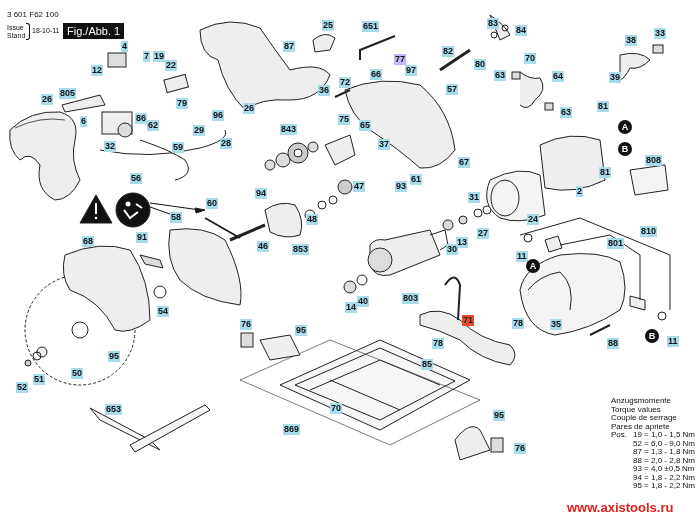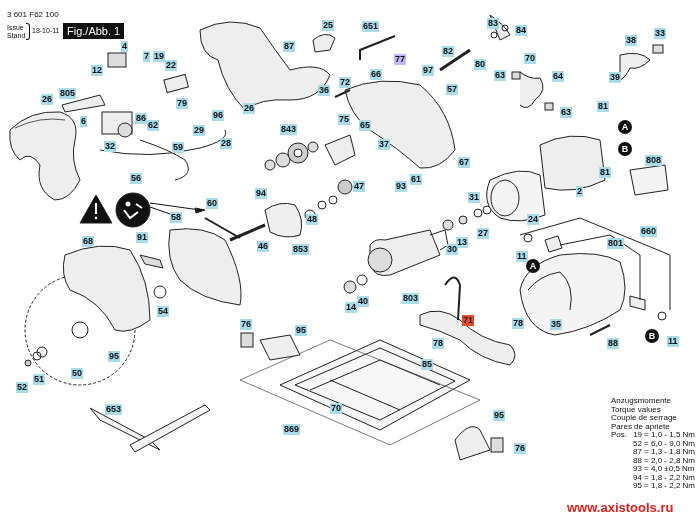--- a/index.html
+++ b/index.html
@@ -176,21 +176,21 @@
   <div class="lbl" style="left: 193px; top: 125px; background: rgb(168, 220, 234);">29</div>
   <div class="lbl" style="left: 172px; top: 142px; background: rgb(168, 220, 234);">59</div>
   <div class="lbl" style="left: 220px; top: 138px; background: rgb(168, 220, 234);">28</div>
   <div class="lbl" style="left: 104px; top: 141px; background: rgb(168, 220, 234);">32</div>
   <div class="lbl" style="left: 130px; top: 173px; background: rgb(168, 220, 234);">56</div>
   <div class="lbl" style="left: 243px; top: 103px; background: rgb(168, 220, 234);">26</div>
   <div class="lbl" style="left: 283px; top: 41px; background: rgb(168, 220, 234);">87</div>
   <div class="lbl" style="left: 322px; top: 20px; background: rgb(168, 220, 234);">25</div>
   <div class="lbl" style="left: 362px; top: 21px; background: rgb(168, 220, 234);">651</div>
   <div class="lbl" style="left: 442px; top: 46px; background: rgb(168, 220, 234);">82</div>
-  <div class="lbl" style="left: 405px; top: 65px; background: rgb(168, 220, 234); margin-left: 17px;">97</div>
+  <div class="lbl" style="left: 405px; top: 65px; background: rgb(168, 220, 234);">97</div>
   <div class="lbl" style="left: 394px; top: 54px; background: #c4b5fd;">77</div>
   <div class="lbl" style="left: 370px; top: 69px; background: rgb(168, 220, 234);">66</div>
   <div class="lbl" style="left: 339px; top: 77px; background: rgb(168, 220, 234);">72</div>
   <div class="lbl" style="left: 318px; top: 85px; background: rgb(168, 220, 234);">36</div>
   <div class="lbl" style="left: 446px; top: 84px; background: rgb(168, 220, 234);">57</div>
   <div class="lbl" style="left: 280px; top: 124px; background: rgb(168, 220, 234);">843</div>
   <div class="lbl" style="left: 338px; top: 114px; background: rgb(168, 220, 234);">75</div>
   <div class="lbl" style="left: 359px; top: 120px; background: rgb(168, 220, 234);">65</div>
   <div class="lbl" style="left: 378px; top: 139px; background: rgb(168, 220, 234);">37</div>
   <div class="lbl" style="left: 458px; top: 157px; background: rgb(168, 220, 234);">67</div>
@@ -225,21 +225,21 @@
   <div class="lbl" style="left: 136px; top: 232px; background: rgb(168, 220, 234);">91</div>
   <div class="lbl" style="left: 82px; top: 236px; background: rgb(168, 220, 234);">68</div>
   <div class="lbl" style="left: 157px; top: 306px; background: rgb(168, 220, 234);">54</div>
   <div class="lbl" style="left: 108px; top: 351px; background: rgb(168, 220, 234);">95</div>
   <div class="lbl" style="left: 47px; top: 368px; background: rgb(168, 220, 234); margin-left: 24px;">50</div>
   <div class="lbl" style="left: 33px; top: 374px; background: rgb(168, 220, 234);">51</div>
   <div class="lbl" style="left: 16px; top: 382px; background: rgb(168, 220, 234);">52</div>
   <div class="lbl" style="left: 402px; top: 293px; background: rgb(168, 220, 234);">803</div>
   <div class="lbl" style="left: 357px; top: 296px; background: rgb(168, 220, 234);">40</div>
   <div class="lbl" style="left: 345px; top: 302px; background: rgb(168, 220, 234);">14</div>
-  <div class="lbl" style="left: 640px; top: 226px; background: rgb(168, 220, 234);">660</div>
+  <div class="lbl" style="left: 640px; top: 226px; background: rgb(168, 220, 234);">810</div>
   <div class="lbl" style="left: 607px; top: 238px; background: rgb(168, 220, 234);">801</div>
   <div class="lbl" style="left: 516px; top: 251px; background: rgb(168, 220, 234);">11</div>
   <div class="lbl" style="left: 667px; top: 336px; background: rgb(168, 220, 234);">11</div>
   <div class="lbl" style="left: 550px; top: 319px; background: rgb(168, 220, 234);">35</div>
   <div class="lbl" style="left: 512px; top: 318px; background: rgb(168, 220, 234);">78</div>
   <div class="lbl" style="left: 432px; top: 338px; background: rgb(168, 220, 234);">78</div>
   <div class="lbl" style="left: 607px; top: 338px; background: rgb(168, 220, 234);">88</div>
   <div class="lbl sel" style="left: 462px; top: 315px; background: rgb(232, 75, 38);">71</div>
   <div class="lbl" style="left: 240px; top: 319px; background: rgb(168, 220, 234);">76</div>
   <div class="lbl" style="left: 295px; top: 325px; background: rgb(168, 220, 234);">95</div>

